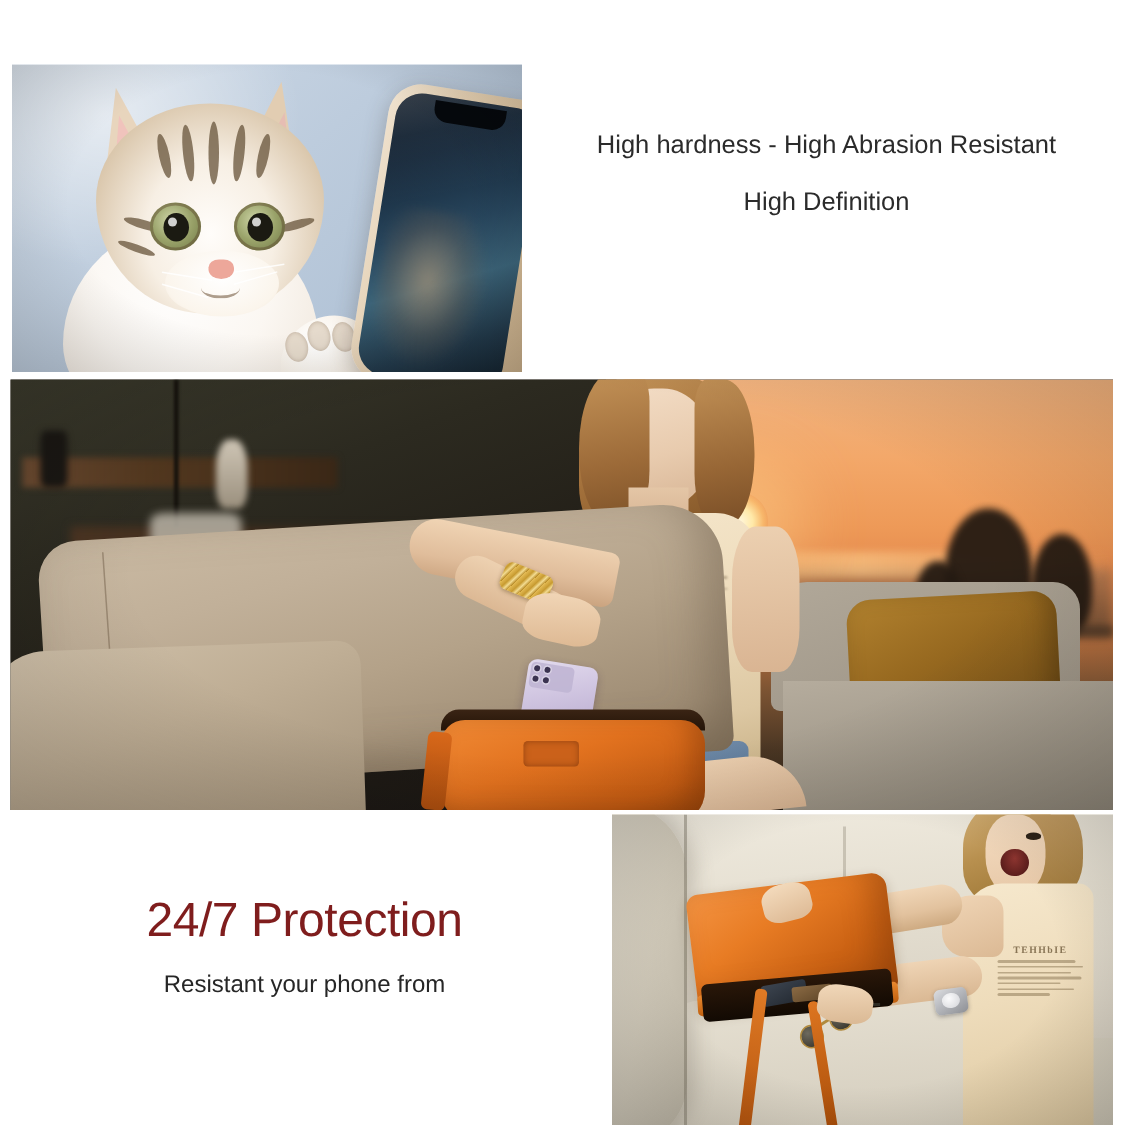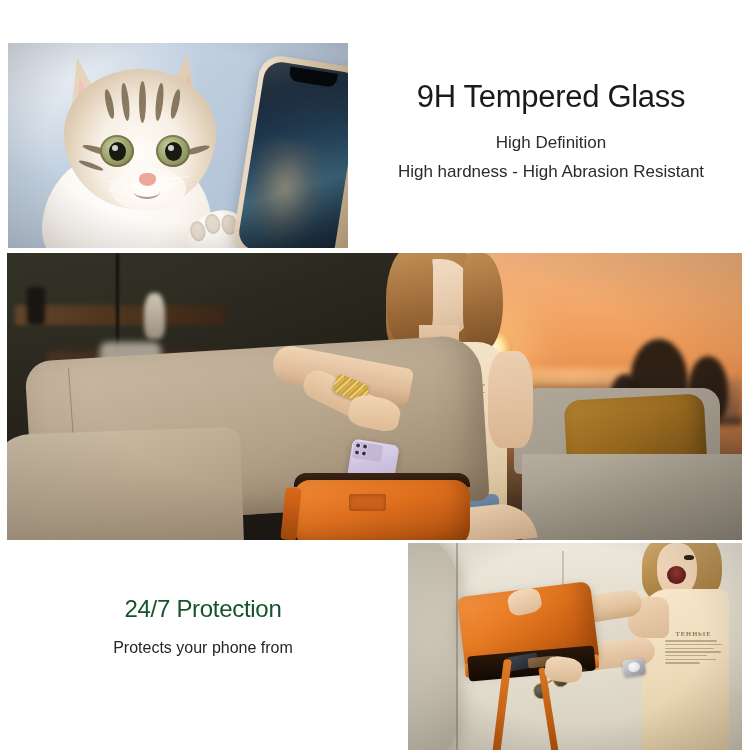--- a/index.html
+++ b/index.html
@@ -384,21 +384,21 @@
     position:absolute; left:1.5px; top:2px; width:62%; height:34%;
     background:rgba(190,180,210,.85); border-radius:3px;
   }
   .cam-dot {
     position:absolute; width:4px; height:4px; border-radius:50%;
     background:#3b3350; box-shadow:0 0 0 1px rgba(255,255,255,.35);
   }
 
   
   #protect-text { position:absolute; left:18px; top:595px; width:370px; text-align:center; }
-  #protect-title { font-size:24px; font-weight:400; color:#14532d; letter-spacing:-.3px; }
+  #protect-title { font-size:32px; font-weight:400; color:#7f1d1d; letter-spacing:-.3px; }
   #protect-sub1 { font-size:16px; color:#262626; margin-top:16px; }
   #protect-sub2 { font-size:16px; color:#262626; margin-top:9px; }
 
   
   #spill-panel {
     left:408px; top:543px; width:334px; height:207px;
     background:linear-gradient(160deg,#e7e2d6 0%,#ddd7c8 40%,#cfc8b7 100%);
   }
   #spill-sofa-back {
     position:absolute; left:0; top:0; width:100%; height:72%;
@@ -619,23 +619,22 @@
       <div id="cat-phone-reflection"></div>
       <div id="cat-phone-gleam"></div>
       <div id="cat-phone-notch"></div>
     </div>
 
   </div>
   <div class="vig"></div>
 </div>
 
 <div id="glass-text">
-  <div id="glass-title">9H Tempered Glass</div>
+  <div id="glass-sub2">High hardness - High Abrasion Resistant</div>
   <div id="glass-sub1">High Definition</div>
-  <div id="glass-sub2">High hardness - High Abrasion Resistant</div>
 </div>
 
 <div class="panel" id="sofa-panel">
   <div id="interior">
     <div id="interior-shelf"></div>
     <div id="interior-shelf2"></div>
     <div id="interior-jar"></div>
     <div id="interior-vase"></div>
     <div id="interior-pole"></div>
     <div id="interior-cushion"></div>
@@ -697,21 +696,21 @@
   <div id="bag-mid-top"></div>
   <div id="bag-mid"></div>
   <div id="bag-mid-tag"></div>
   <div id="bag-mid-strap"></div>
 
   <div class="vig"></div>
 </div>
 
 <div id="protect-text">
   <div id="protect-title">24/7 Protection</div>
-  <div id="protect-sub1">Protects your phone from</div>
+  <div id="protect-sub1">Resistant your phone from</div>
 </div>
 
 <div class="panel" id="spill-panel">
   <div id="spill-sofa-back"></div>
   <div id="spill-cushion-line"></div>
   <div id="spill-sofa-seat"></div>
   <div id="spill-sofa-arm"></div>
   <div id="spill-sofa-seam"></div>
 
   <div id="spill-hair"></div>

